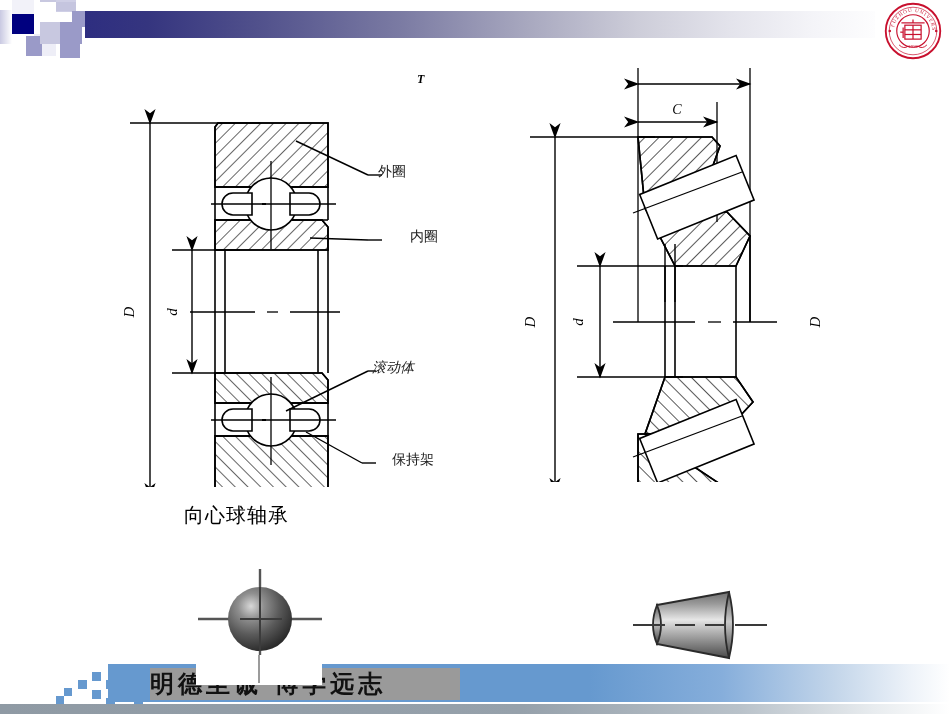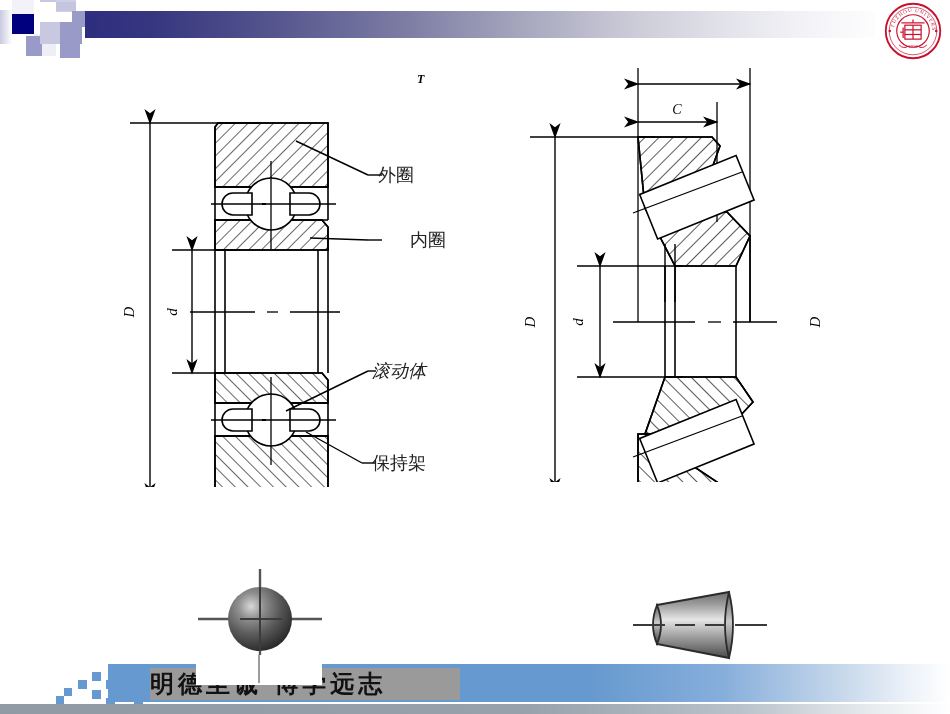--- a/index.html
+++ b/index.html
@@ -13,21 +13,21 @@
                        #7b7ba3 40%,#a8a8bf 56%,#cdcdd9 70%,#e4e4ec 82%,#f4f4f8 92%,#fdfdfe 100%);}
   .sq{position:absolute;}
   #logo-mark{position:absolute;right:8px;top:2px;width:58px;height:58px;}
 
   
   #slide-body{position:absolute;left:0;top:62px;width:950px;height:590px;}
   svg{display:block;}
   .cap{position:absolute;font-size:20px;color:#000;letter-spacing:1px;
        font-family:"DejaVu Sans","Liberation Sans",sans-serif;}
 
-  .lead-label{position:absolute;font-size:18px;color:#222;
+  .lead-label{position:absolute;font-size:14px;color:#222;
               font-family:"DejaVu Sans","Liberation Sans",sans-serif;}
 
   
   #footer{position:absolute;left:0;bottom:0;width:950px;height:58px;}
   .foot-blue{position:absolute;left:0;top:8px;width:950px;height:38px;
              background:linear-gradient(to right,#6699cf 0%,#6699cf 62%,#86aedb 76%,
                         #c4d6ea 88%,#eef3f9 96%,#ffffff 100%);}
   .foot-white-left{position:absolute;left:0;top:8px;width:108px;height:38px;background:#fff;}
   .foot-gray{position:absolute;left:0;bottom:0;width:950px;height:10px;
              background:linear-gradient(to right,#8f9aa4 0%,#96a1ab 55%,#b9c2ca 78%,#e8ecef 92%,#fff 100%);}
@@ -188,21 +188,21 @@
     <line x1="176" y1="354" x2="258" y2="314"></line>
     <line x1="258" y1="314" x2="266" y2="314"></line>
     <line x1="196" y1="375" x2="252" y2="406"></line>
     <line x1="252" y1="406" x2="266" y2="406"></line>
   </g>
 </svg>
 
 <div class="lead-label" style="left:378px;top:101px;">外圈</div>
 <div class="lead-label" style="left:378px;top:166px;margin-left:32px;">内圈</div>
 <div class="lead-label" style="left:372px;top:297px;font-style:italic;">滚动体</div>
-<div class="lead-label" style="left:372px;top:389px;">保持架</div>
+<div class="lead-label" style="left:392px;top:389px;">保持架</div>
 
 <svg style="position:absolute;left:505px;top:-40px;" width="360" height="460" viewBox="0 0 360 460">
   <defs>
     <pattern id="hatchC" width="10" height="10" patternTransform="rotate(45)" patternUnits="userSpaceOnUse">
       <line x1="0" y1="0" x2="0" y2="10" stroke="#000" stroke-width="1.3"></line>
     </pattern>
     <pattern id="hatchD" width="10" height="10" patternTransform="rotate(-45)" patternUnits="userSpaceOnUse">
       <line x1="0" y1="0" x2="0" y2="10" stroke="#000" stroke-width="1.3"></line>
     </pattern>
     <marker id="arr2" markerWidth="12" markerHeight="12" refX="10" refY="4" orient="auto">
@@ -275,20 +275,21 @@
   <g stroke="#000" fill="none" stroke-width="1.4">
     <line x1="72" y1="244" x2="178" y2="244"></line>
     <line x1="72" y1="355" x2="178" y2="355"></line>
     <line x1="95" y1="244" x2="95" y2="355" marker-start="url(#arr2)" marker-end="url(#arr2)"></line>
   </g>
   <text x="78" y="300" font-size="15" font-style="italic" font-family="&quot;Liberation Serif&quot;,serif" transform="rotate(-90 78 300)" text-anchor="middle">d</text>
 
   <text x="315" y="300" font-size="15" font-style="italic" font-family="&quot;Liberation Serif&quot;,serif" transform="rotate(-90 315 300)" text-anchor="middle">D</text>
 </svg>
 
+<div class="cap" style="left:184px;top:440px;">向心球轴承</div>
 
 <svg style="position:absolute;left:190px;top:505px;" width="140" height="105" viewBox="0 0 140 105">
   <defs>
     <radialGradient id="ballgrad" cx="36%" cy="30%" r="72%">
       <stop offset="0%" stop-color="#d8d8d8"></stop>
       <stop offset="28%" stop-color="#8f8f8f"></stop>
       <stop offset="62%" stop-color="#5a5a5a"></stop>
       <stop offset="100%" stop-color="#2b2b2b"></stop>
     </radialGradient>
   </defs>

